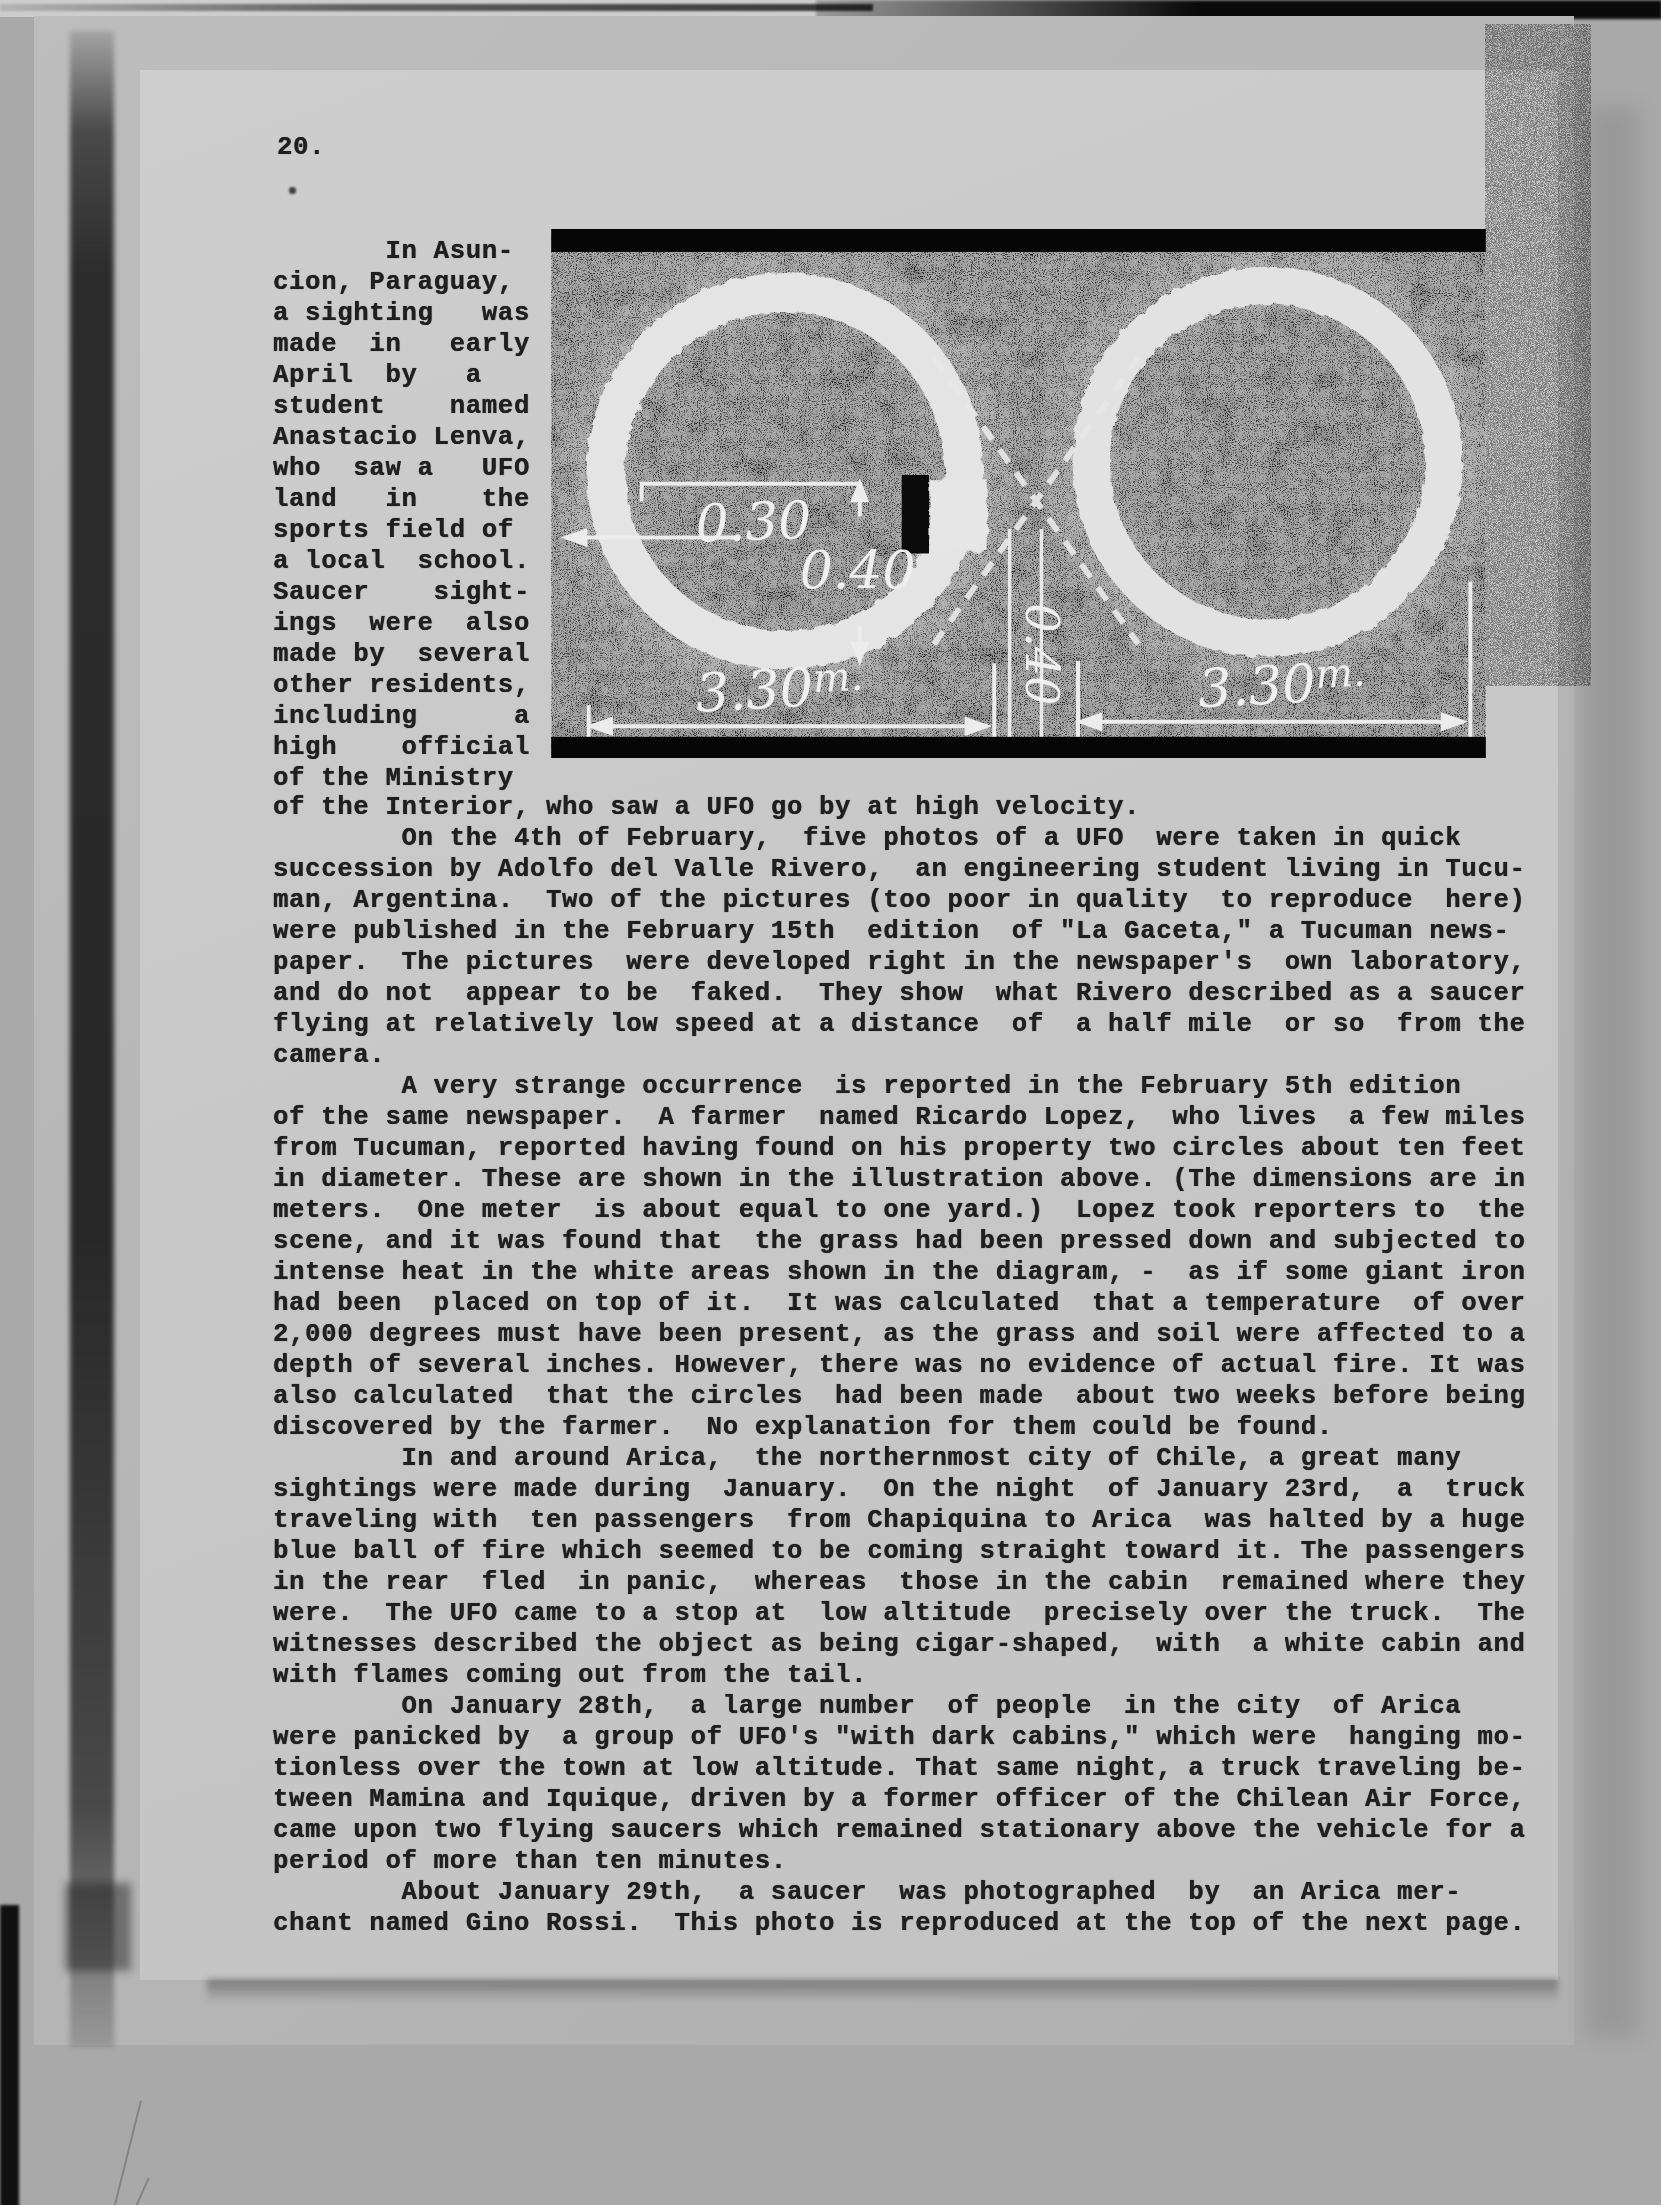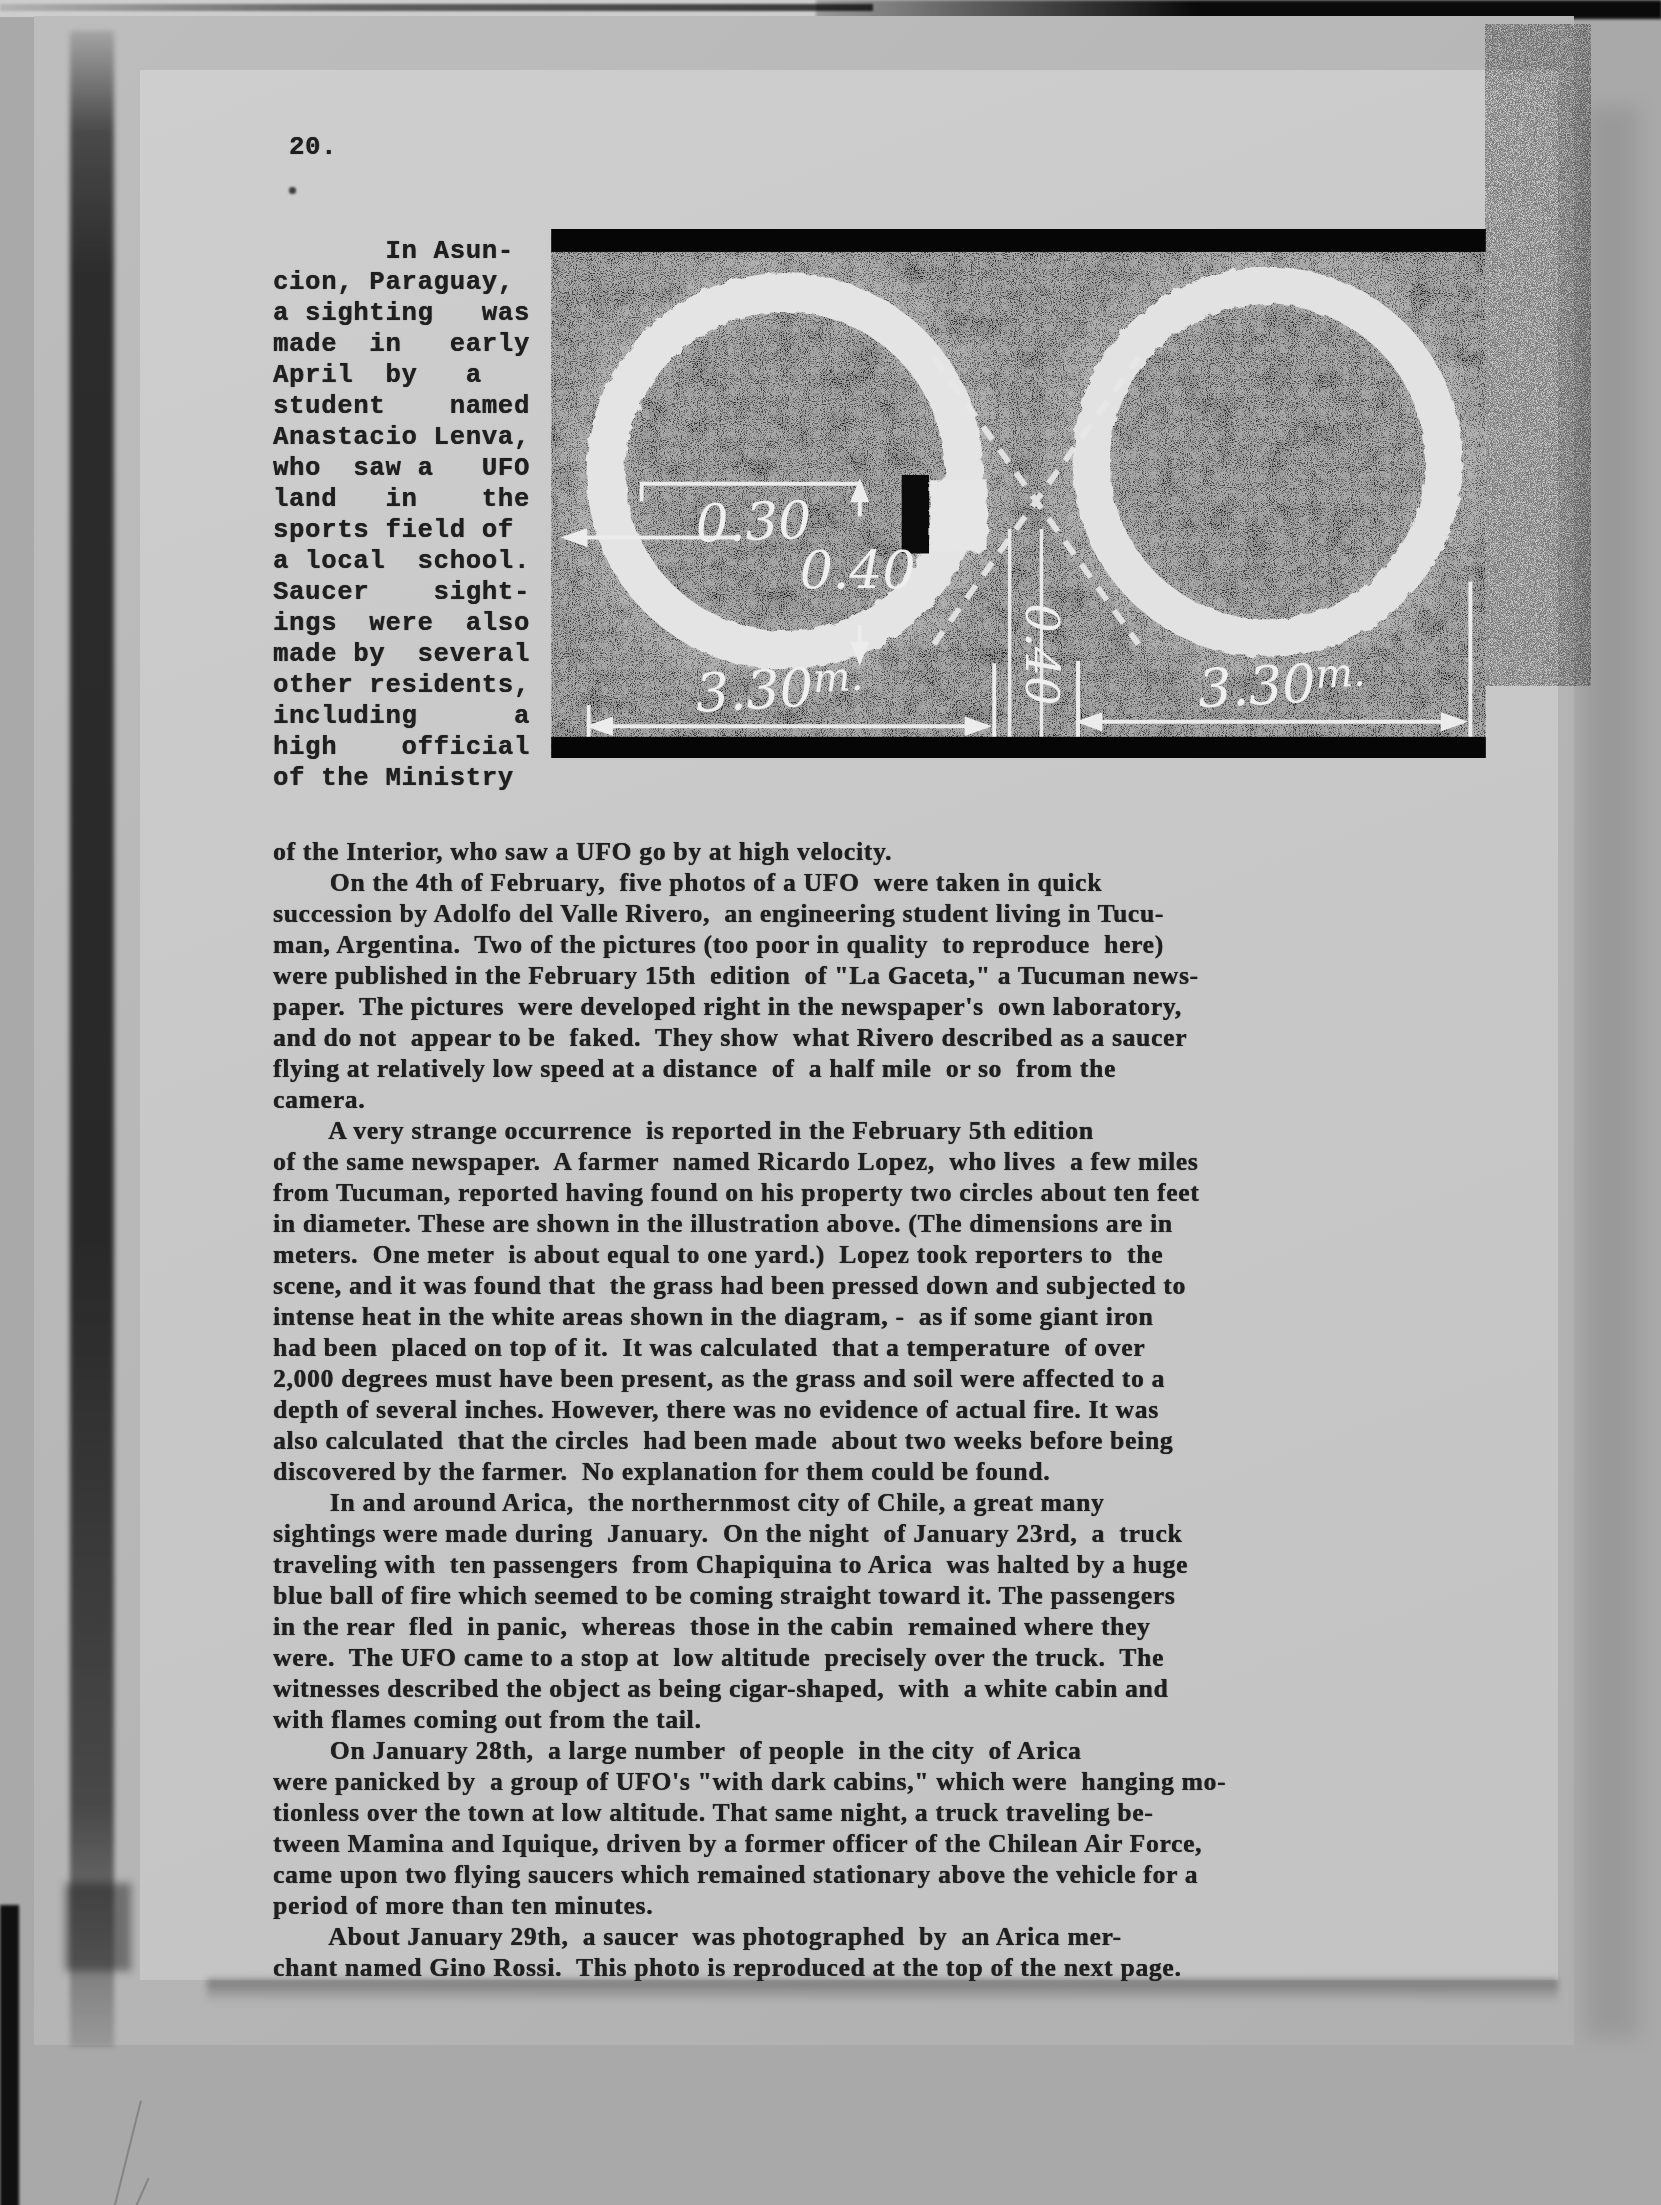--- a/index.html
+++ b/index.html
@@ -28,23 +28,23 @@
         background:linear-gradient(to bottom,rgba(60,60,60,.5),rgba(60,60,60,0));filter:blur(3.1px);}
   .right-band{left:1586px;top:106px;width:53px;height:1932px;background:rgba(0,0,0,.09);filter:blur(9.7px);}
   .left-edge{left:0;top:1905px;width:18.5px;height:561px;background:#101010;filter:blur(1.8px);}
   .scratch{width:1.8px;background:rgba(70,70,70,.38);filter:blur(0.7px);}
   .speck{width:6.6px;height:6.6px;border-radius:50%;background:#3c3c3c;filter:blur(0.9px);}
 
   
   .typed{white-space:pre;font-family:"Liberation Mono","DejaVu Sans Mono",monospace;
          font-weight:700;color:#1f1f1f;font-size:25.6px;line-height:31px;letter-spacing:0.7px;
          text-shadow:0 0 0.9px rgba(35,35,35,.8),0.4px 0.4px 0 rgba(45,45,45,.5);filter:blur(0.2px);}
-  .pagenum{left:277px;top:132px;margin-left:12px;}
+  .pagenum{left:277px;top:132px;}
   .leftcol{left:273px;top:236px;width:282px;}
-  .bodytext{left:273px;top:836px;width:1279px;font-family:Liberation Serif, serif;}
+  .bodytext{left:273px;top:792px;width:1279px;}
 
   
   .photo{left:551px;top:229px;width:935px;height:529px;}
 </style>
 </head>
 <body>
 
 <div class="scan">
 
   <div class="abs top-strip"></div>

